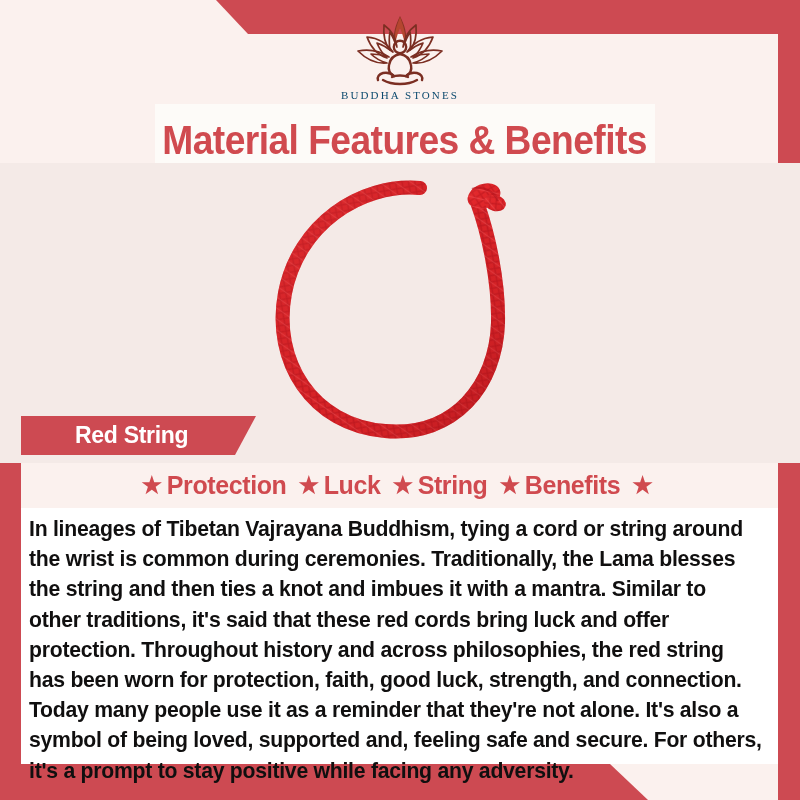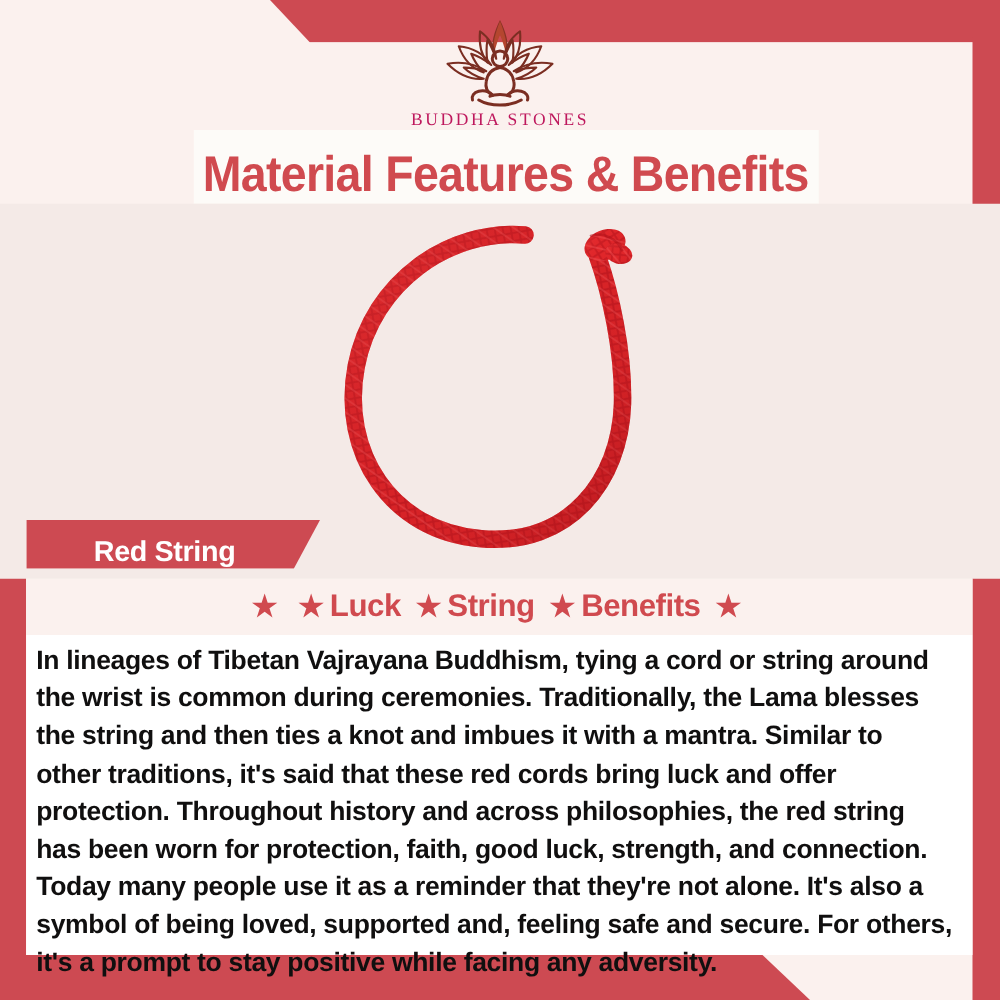--- a/index.html
+++ b/index.html
@@ -70,23 +70,23 @@
     text-align: center;
   }
   .logo-mark {
     display: block;
     margin: 0 auto;
   }
   .logo-text {
     display: block;
     margin-top: 3px;
     font-family: "Liberation Serif", serif;
-    font-size: 14px;
+    font-size: 11px;
     letter-spacing: 2.1px;
-    color: #be185d;
+    color: #0c4a6e;
     font-weight: 400;
   }
 
   
   .title-band {
     position: absolute;
     top: 104px;
     left: 155px;
     width: 500px;
     height: 59px;
@@ -124,21 +124,21 @@
   .name-banner {
     position: absolute;
     top: 416px;
     left: 21px;
     width: 235px;
     height: 39px;
     background: #cd4a52;
     -webkit-clip-path: polygon(0 0, 235px 0, 214px 39px, 0 39px);
     clip-path: polygon(0 0, 235px 0, 214px 39px, 0 39px);
     display: flex;
-    align-items: flex-end;
+    align-items: center;
   }
   .name-banner-text {
     margin-left: 54px;
     color: #ffffff;
     font-size: 23px;
     font-weight: bold;
     letter-spacing: -0.3px;
   }
 
   
@@ -258,20 +258,21 @@
     </svg>
   </div>
 
   <div class="name-banner">
     <span class="name-banner-text">Red String</span>
   </div>
 
   <div class="benefits">
     <span class="benefit">
       <span class="star">★</span>
+      <span>Protection</span>
     </span>
     <span class="benefit">
       <span class="star">★</span>
       <span>Luck</span>
     </span>
     <span class="benefit">
       <span class="star">★</span>
       <span>String</span>
     </span>
     <span class="benefit">

